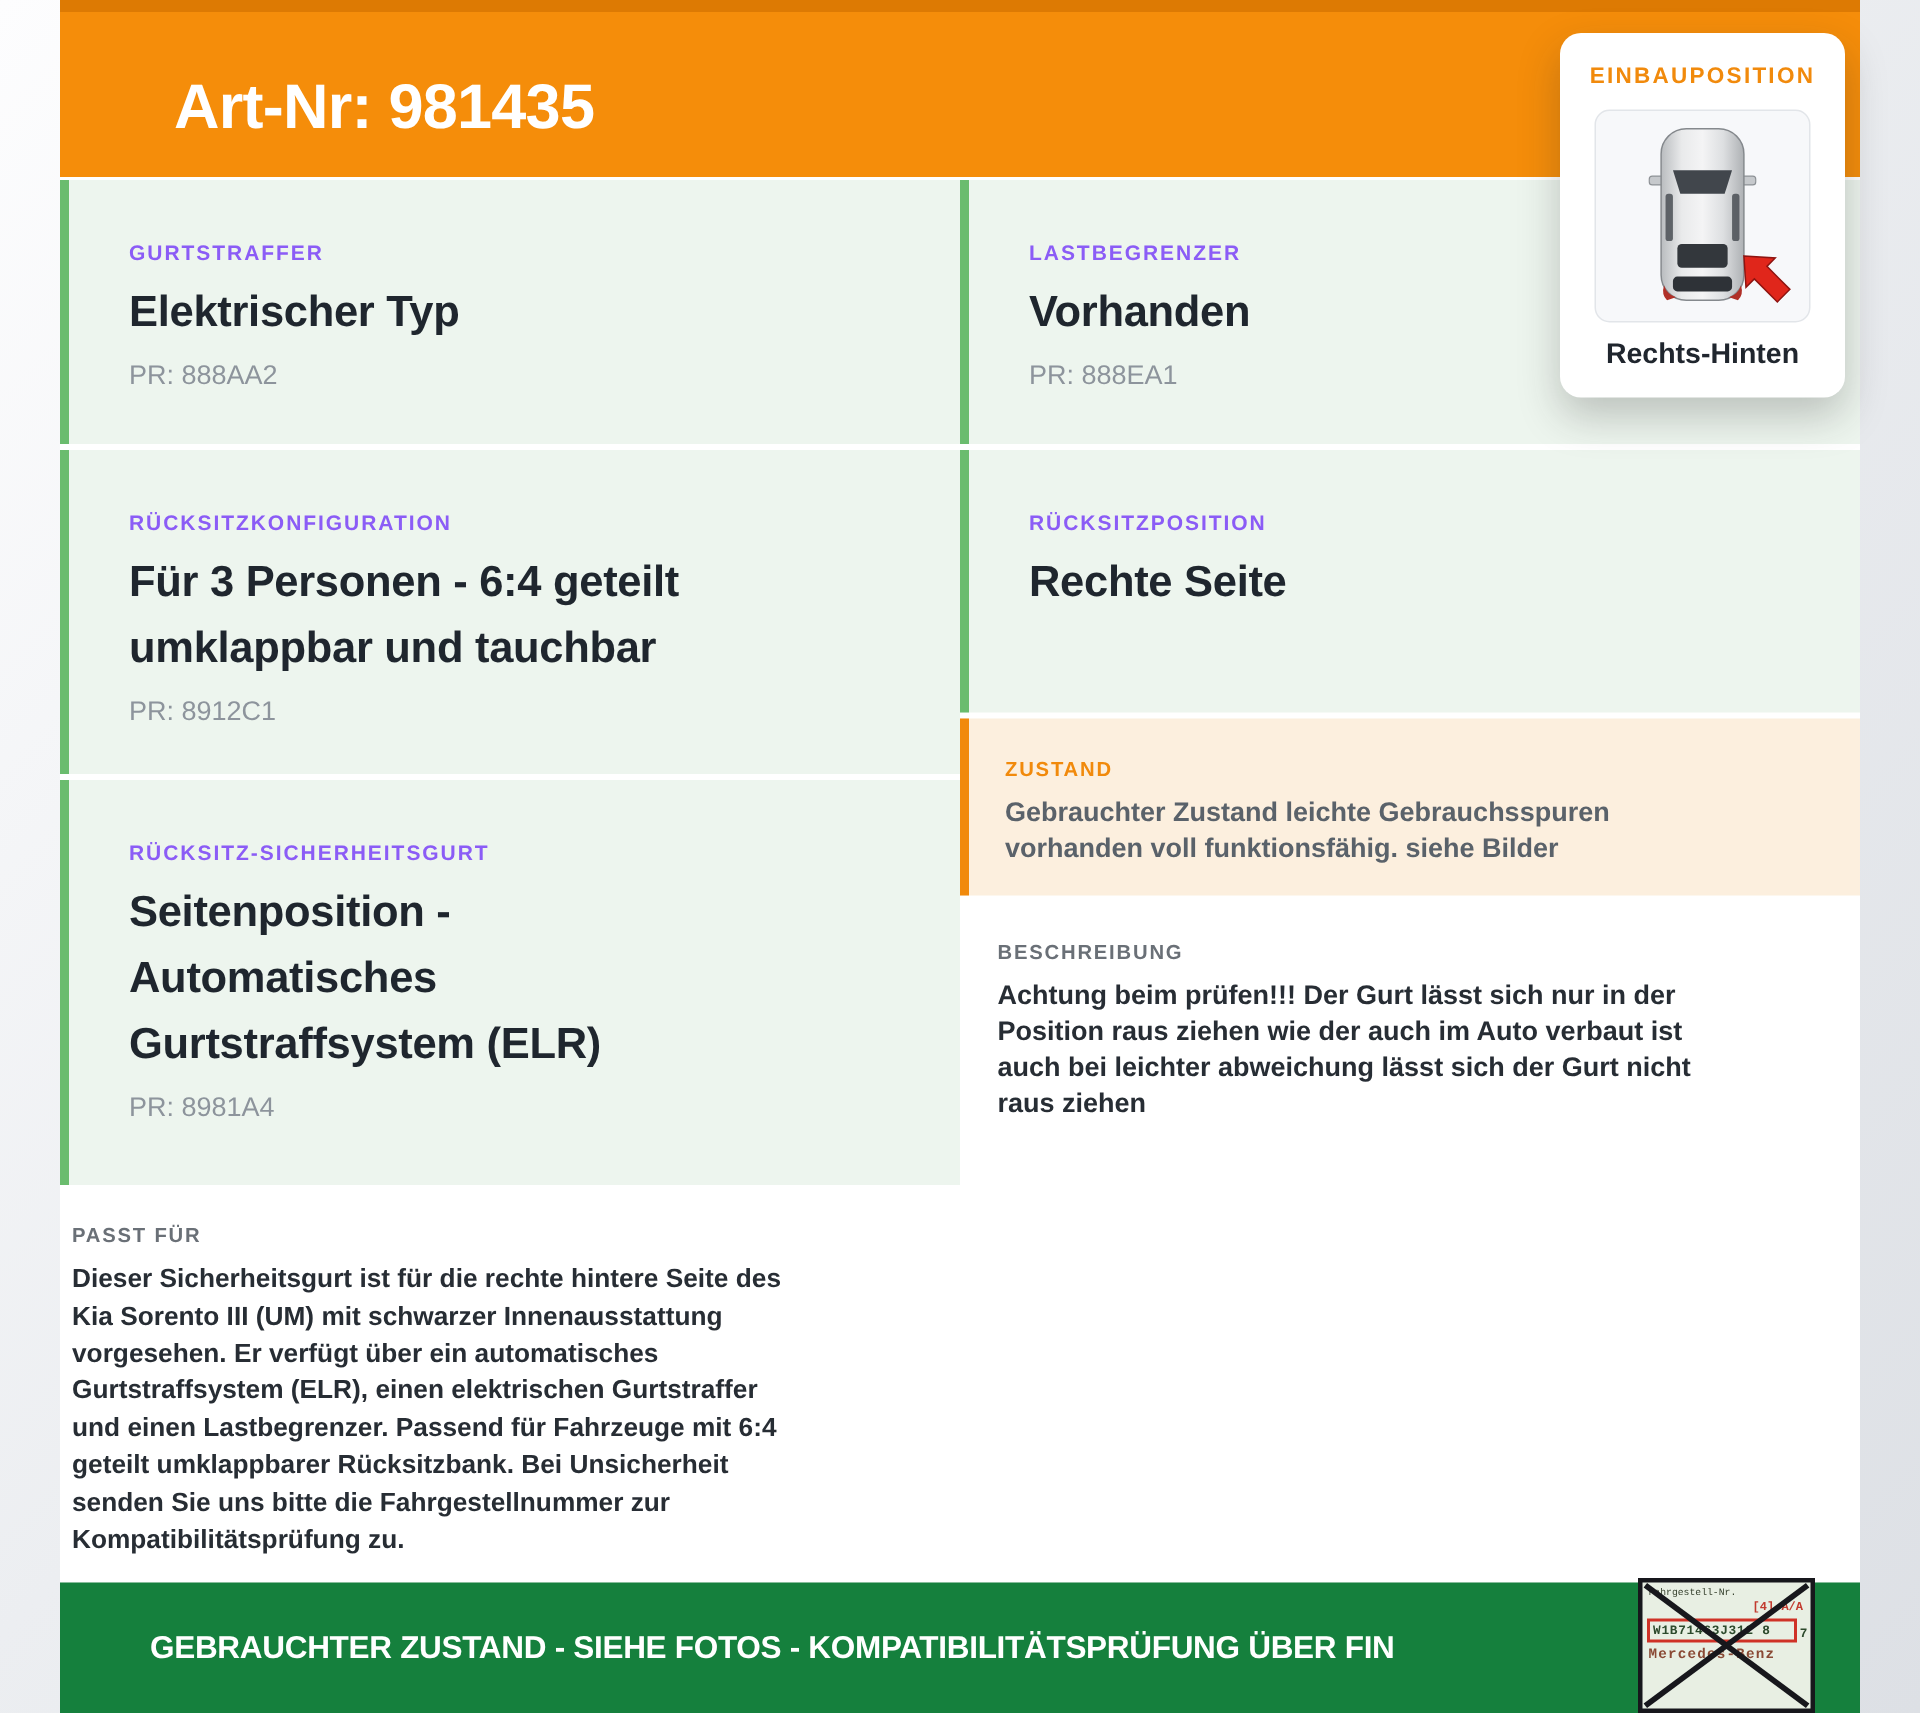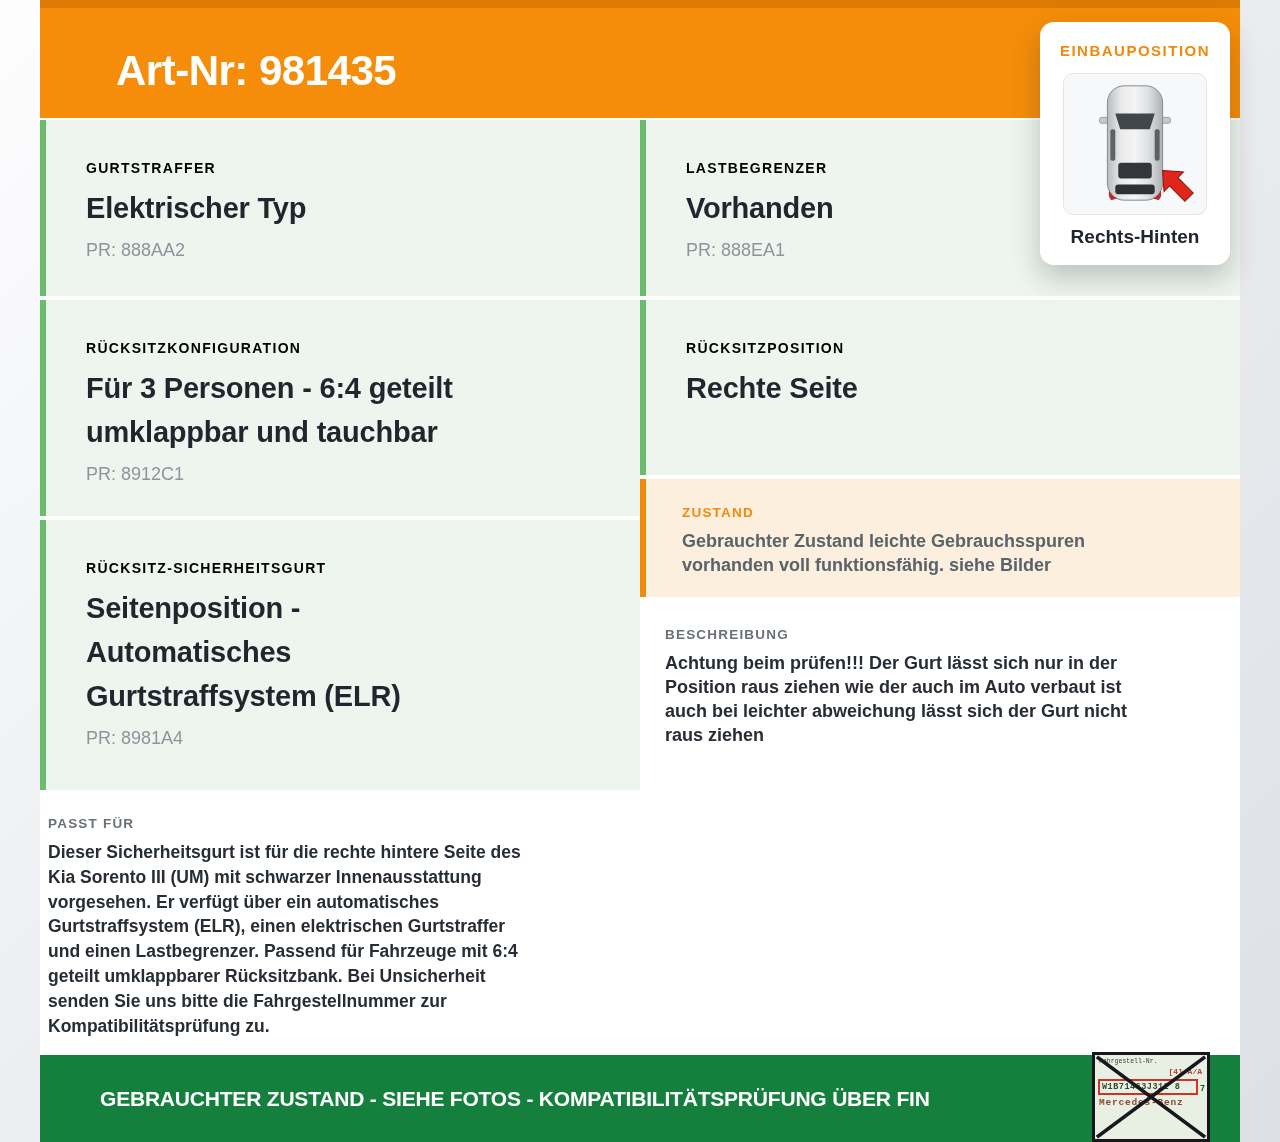--- a/index.html
+++ b/index.html
@@ -17,32 +17,32 @@
   
   .header{position:absolute;left:40px;top:0;width:1200px;height:118px;
     background:#f58d0a;border-top:8px solid #dd7a03;box-sizing:border-box;}
   .header h1{margin:16px;padding:23px 0 0 60px;color:#ffffff;font-size:42px;font-weight:700;letter-spacing:-0.5px;}
 
   
   .card{position:absolute;box-sizing:border-box;}
   .col-l{left:40px;width:600px;}
   .col-r{left:640px;width:600px;}
   .mint{background:#edf5ee;border-left:6px solid #6abc6e;padding:40px 28px 0 40px;}
-  .card-label{font-size:14px;font-weight:700;color:#000000;letter-spacing:1.3px;}
+  .card-label{font-size:14px;font-weight:700;color:#8b5cf6;letter-spacing:1.3px;}
   .card-title{margin:10px 0 0;font-size:29px;line-height:44px;font-weight:700;color:#1f262e;letter-spacing:-0.2px;white-space:pre-line;}
   .card-pr{margin-top:10px;font-size:18px;color:#8d949c;}
 
   .l1{top:120px;height:176px;}
   .l2{top:300px;height:216px;}
   .l3{top:520px;height:270px;}
   .r1{top:120px;height:176px;}
   .r2{top:300px;height:175px;}
 
   
-  .zustand{top:479px;height:118px;background:#fcefde;border-left:6px solid #f18a0c;padding:26px 28px 0 36px;}
+  .zustand{top:479px;height:118px;background:#fcefde;border-left:6px solid #f18a0c;padding:26px 28px 0 24px;}
   .z-label{font-size:13.5px;font-weight:700;color:#f18a0c;letter-spacing:1.2px;}
   .z-text{margin-top:10px;font-size:18px;line-height:23.5px;font-weight:700;color:#5a626a;white-space:pre-line;}
 
   
   .beschreibung{top:601px;height:454px;background:#ffffff;padding:26px 28px 0 25px;}
   .passt{top:794px;height:261px;background:#ffffff;padding:22px 18px 0 8px;}
   .sec-label{font-size:13.5px;font-weight:700;color:#6a7077;letter-spacing:1.2px;}
   .sec-text{margin-top:9px;font-size:18px;line-height:24px;font-weight:700;color:#272d34;white-space:pre-line;}
   .passt .sec-text{font-size:17.5px;line-height:24.8px;}
 

